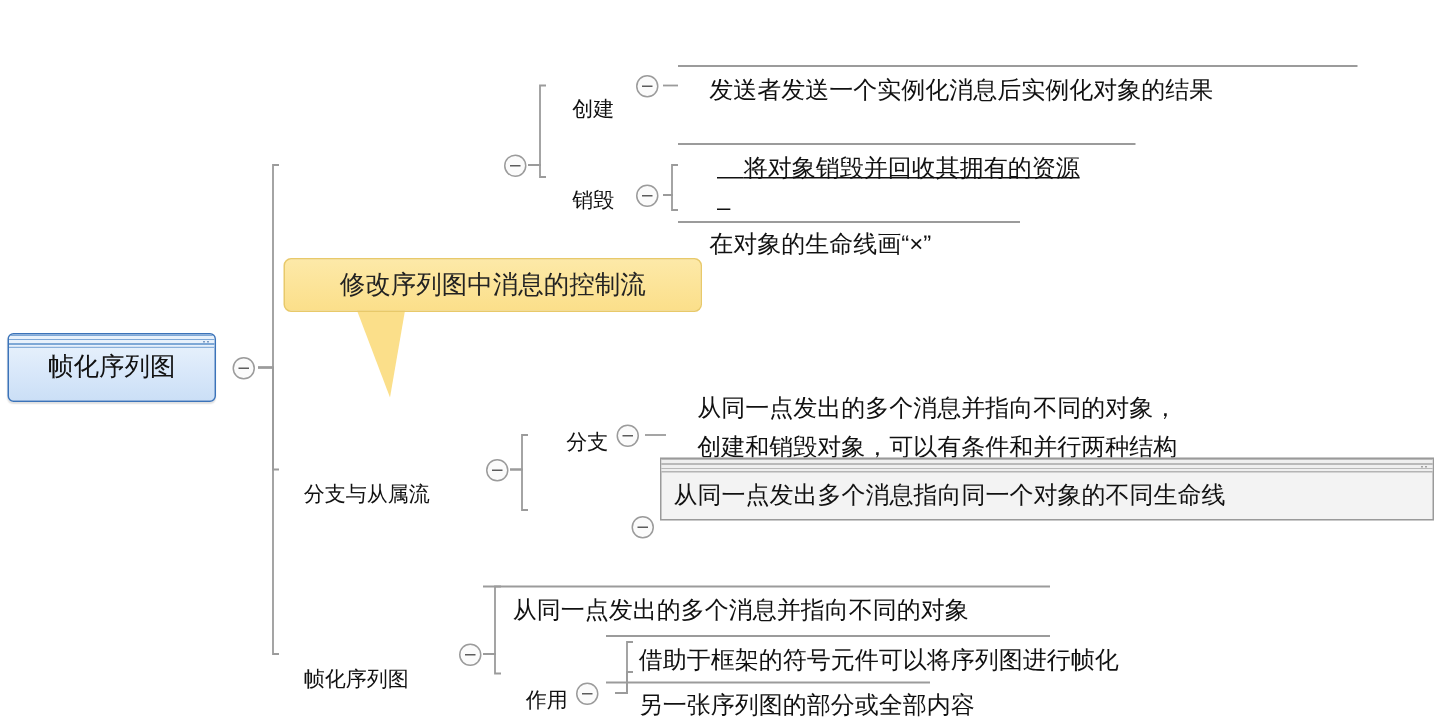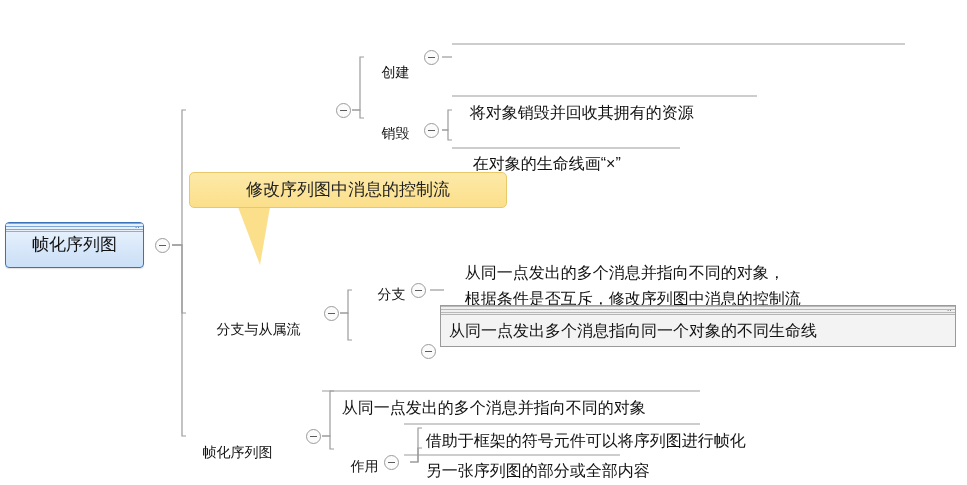--- a/index.html
+++ b/index.html
@@ -66,21 +66,21 @@
     right: 3px;
     top: 0px;
     font-size: 8px;
     color: #2f5f9e;
     line-height: 9px;
   }
   
   .callout {
     left: 189px;
     top: 172px;
-    width: 318px;
+    width: 279px;
     height: 36px;
     box-sizing: border-box;
     background: linear-gradient(to bottom, #fde9a8 0%, #fbdf8a 100%);
     border: 1px solid #e8c96a;
     border-radius: 5px;
     display: flex;
     align-items: center;
     justify-content: center;
     font-size: 17px;
     color: #222222;
@@ -213,48 +213,51 @@
     <span>修改序列图中消息的控制流</span>
   </div>
 
   <div class="toggle" style="left:336px; top:103px;"></div>
 
   <div class="node txt-label" style="left:366px; top:44px;">
     <span>创建</span>
   </div>
   <div class="toggle" style="left:424px; top:50px;"></div>
 
+  <div class="node txt" style="left:455px; top:28px;">
+    <span>发送者发送一个实例化消息后实例化对象的结果</span>
+  </div>
 
   <div class="node txt-label" style="left:366px; top:105px;">
     <span>销毁</span>
   </div>
   <div class="toggle" style="left:424px; top:123px;"></div>
 
-  <div class="node txt" style="left:452px; top:80px;">
+  <div class="node txt" style="left:478px; top:80px;text-decoration:underline;">
     <span>将对象销毁并回收其拥有的资源</span>
   </div>
   <div class="node txt" style="left:455px; top:131px;">
     <span>在对象的生命线画“×”</span>
   </div>
 
-  <div class="node txt-label" style="left:201px; top:301px;text-align:center;">
+  <div class="node txt-label" style="left:187px; top:301px;text-align:center;">
     <span>分支与从属流</span>
   </div>
   <div class="toggle" style="left:324px; top:306px;"></div>
 
   <div class="node txt-label" style="left:362px; top:266px;">
     <span>分支</span>
   </div>
   <div class="toggle" style="left:411px; top:283px;"></div>
 
   <div class="node txt" style="left:447px; top:240px;">
     <span>从同一点发出的多个消息并指向不同的对象，</span>
   </div>
   <div class="node txt" style="left:447px; top:266px;">
-    <span>根据条件是否互斥，修改序列图中消息的控制流</span>
+    <span>创建和销毁对象，可以有条件和并行两种结构</span>
   </div>
 
   <div class="toggle" style="left:421px; top:344px;"></div>
 
   <div class="node selected-box">
     <div class="sel-grip">
       <span class="sel-grip-dots">··</span>
     </div>
     <span>从同一点发出多个消息指向同一个对象的不同生命线</span>
   </div>

